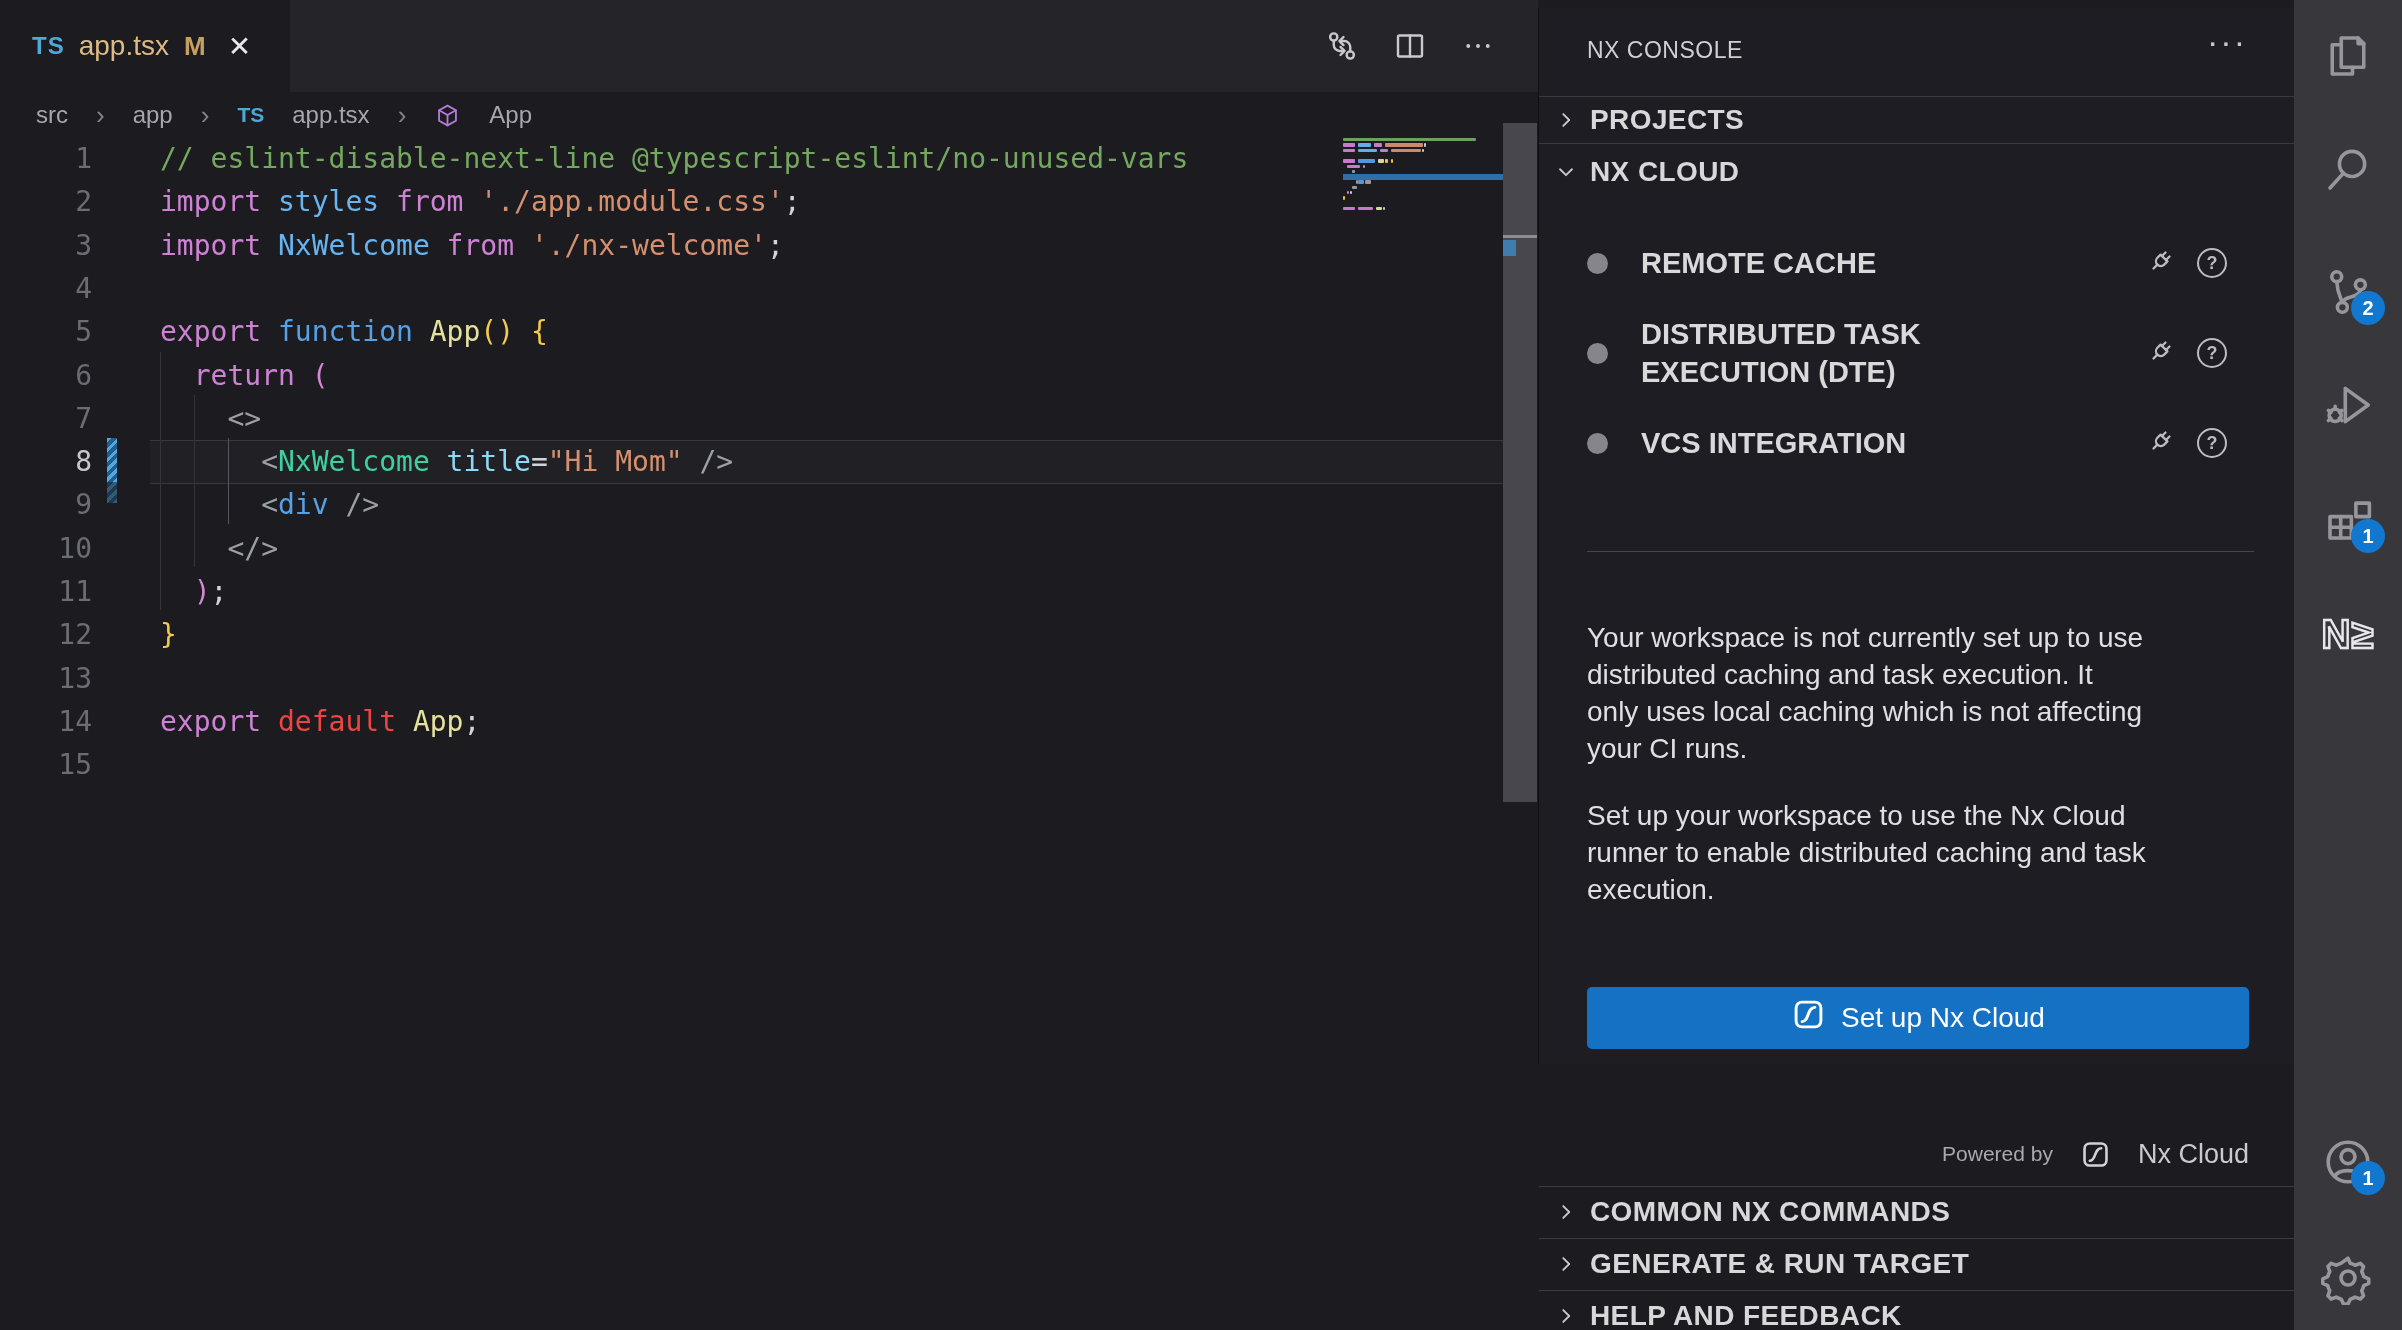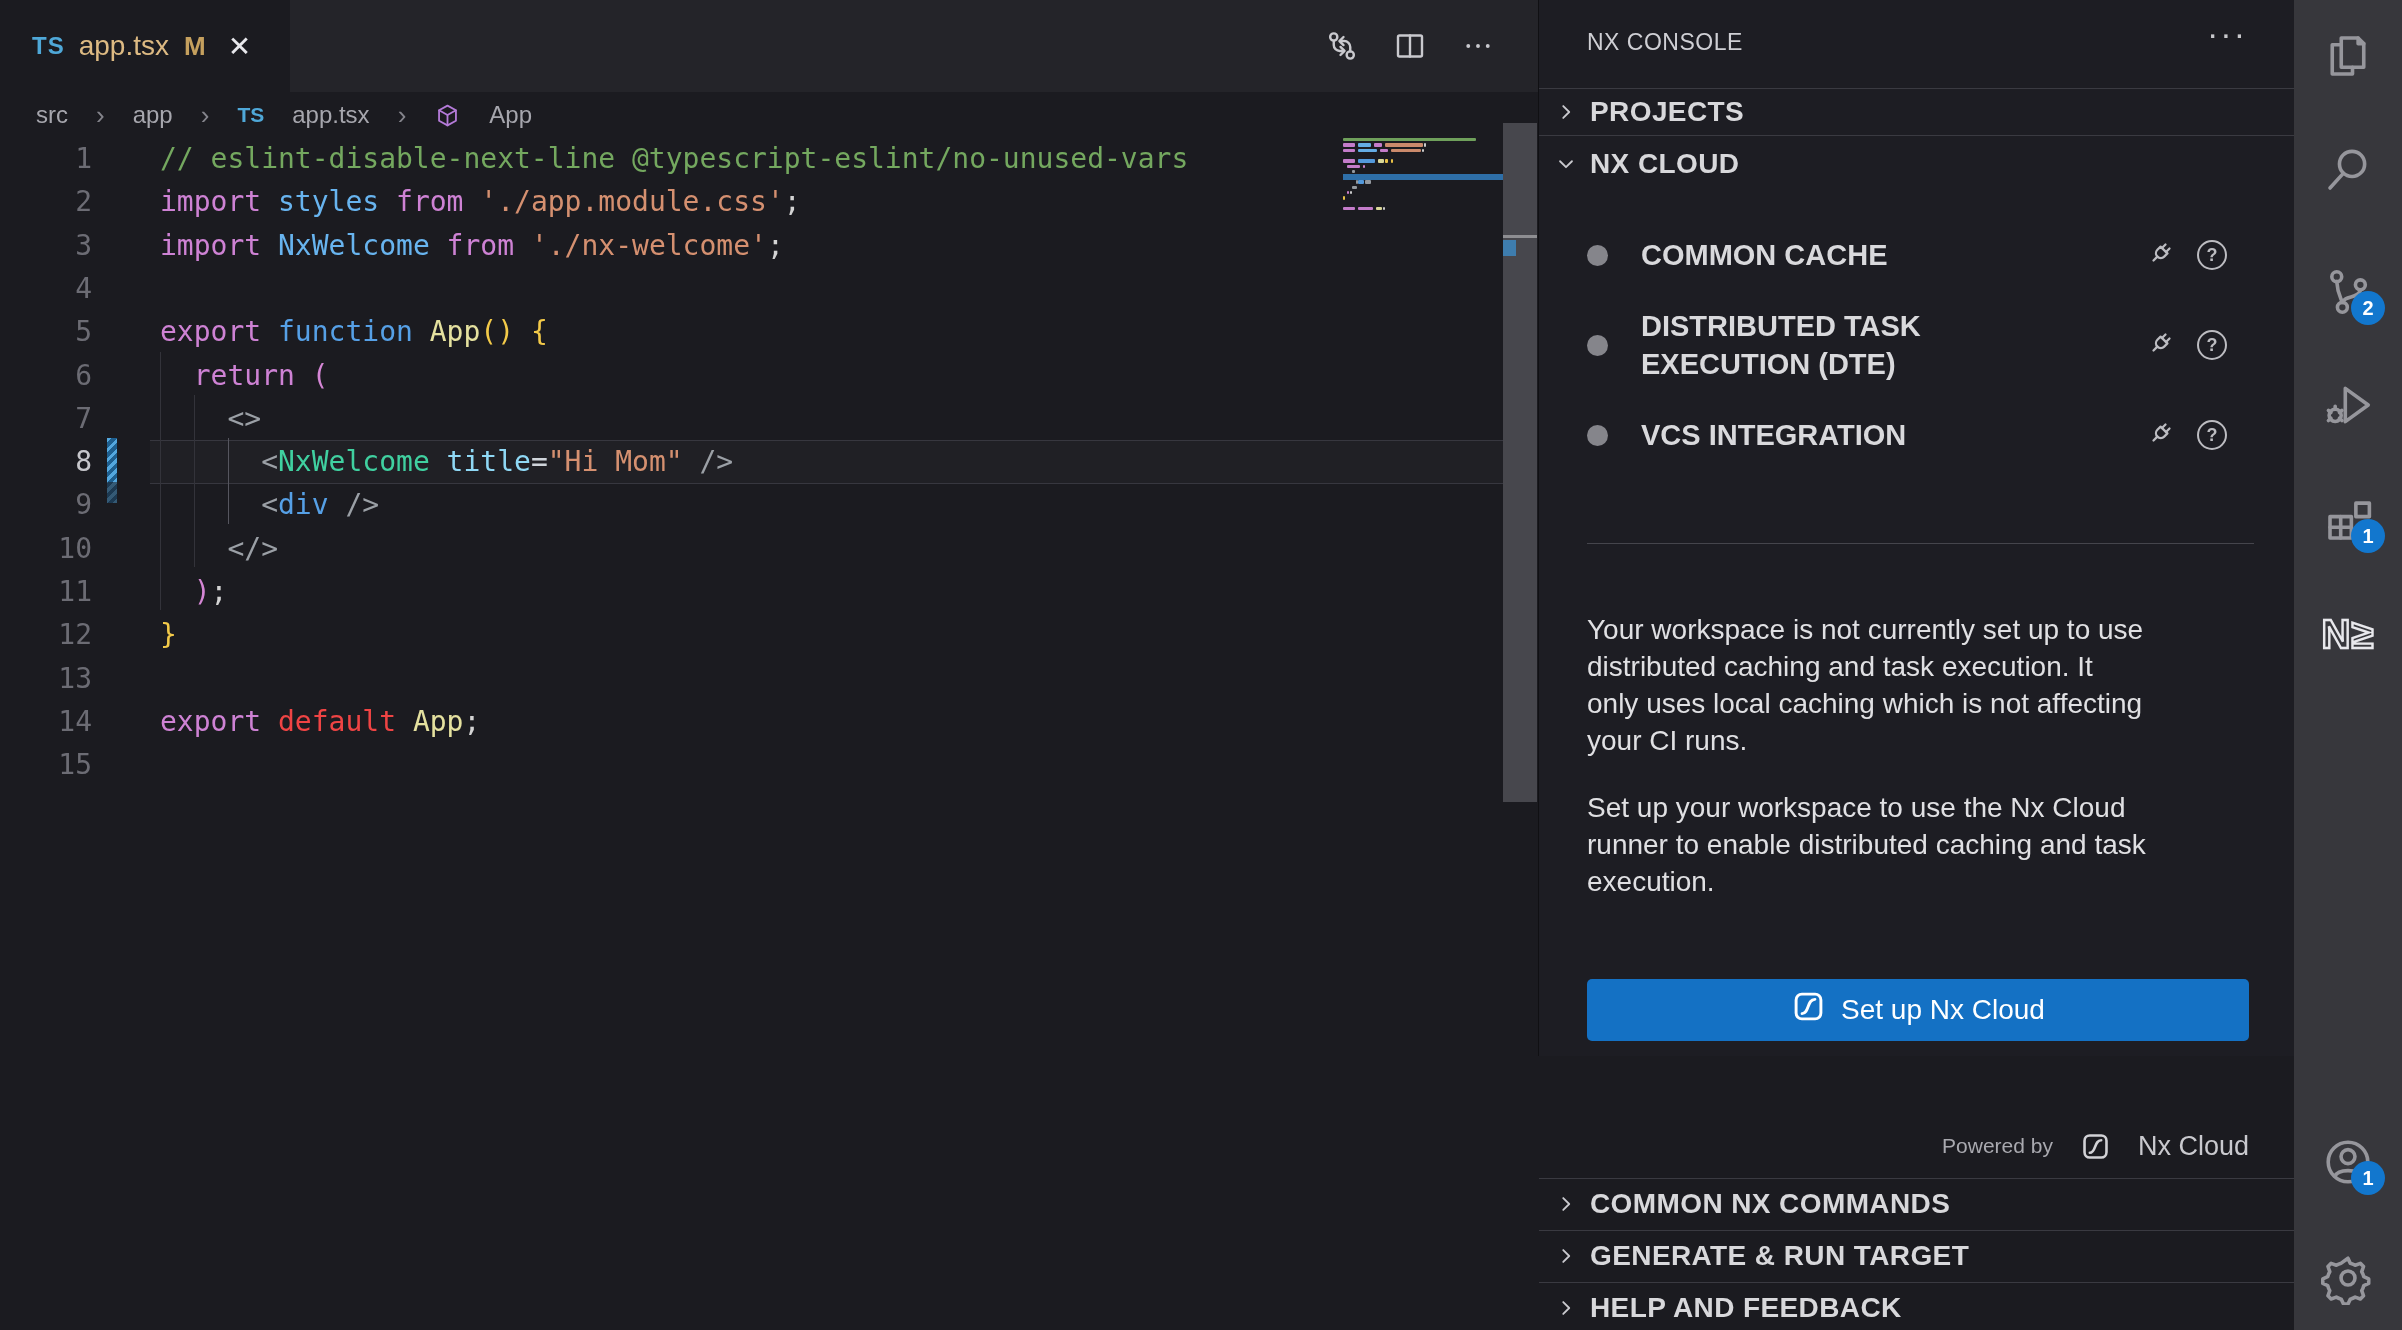--- a/index.html
+++ b/index.html
@@ -49,21 +49,21 @@
 
   
   #minimap { position:absolute; left:1343px; top:137px; width:160px; height:300px; }
   .mm-bar { position:absolute; height:3.4px; border-radius:1px; opacity:.95; }
   .mm-cur { position:absolute; left:0; width:160px; height:6px; background:#2E6FA8; }
   #scrollbar { position:absolute; left:1503px; top:123px; width:34px; height:679px; background:#47474D; }
   #sb-line { position:absolute; left:1503px; top:235px; width:34px; height:3px; background:#8E8E92; }
   #sb-marker { position:absolute; left:1503px; top:240px; width:13px; height:16px; background:#3E7DAE; }
 
   
-  #panel { position:absolute; left:1538px; top:0; width:756px; height:1056px; background:#1D1D23;
+  #panel { position:absolute; left:1538px; top:8px; width:756px; height:1056px; background:#1D1D23;
            border-left:1px solid #101013; }
   .pdiv { position:absolute; left:0; width:756px; height:1px; background:#3A3A41; }
   .pdiv.inset { left:48px; width:667px; background:#45454C; }
   #panel-title { position:absolute; left:48px; top:29px; font-size:23px; color:#CFCFD4; letter-spacing:.5px; }
   #panel-more { position:absolute; left:668px; top:14px; font-size:34px; color:#C8C8CC; letter-spacing:2px; }
   .sec-row { position:absolute; left:0; width:756px; display:flex; align-items:center; cursor:pointer; }
   .sec-chev { width:22px; height:22px; margin-left:16px; color:#C9C9CE; }
   .sec-chev svg { width:22px; height:22px; display:block; }
   .sec-label { margin-left:13px; font-size:28px; font-weight:bold; color:#D8D8DB; letter-spacing:.4px; }
 
@@ -293,21 +293,21 @@
           <svg viewBox="0 0 24 24" style="stroke-width:2">
             <path d="M5.5 9L12 15.5 18.5 9"></path>
           </svg>
         </span>
       <span class="sec-label">NX CLOUD</span>
     </div>
 
     <div id="cloud-items">
         <div class="citem">
           <span class="cdot"></span>
-          <span class="clabel">COMMON CACHE</span>
+          <span class="clabel">REMOTE CACHE</span>
           <span class="cicons">
             <span class="plug">
               <svg viewBox="0 0 24 24">
                 <g transform="rotate(45 12 12)">
                   <path d="M10 3.5V7M14 3.5V7"></path>
                   <path d="M8.6 7h6.8v3.2a3.4 3.4 0 0 1-6.8 0z"></path>
                   <path d="M12 13.6v3.9"></path>
                 </g>
               </svg>
             </span>

